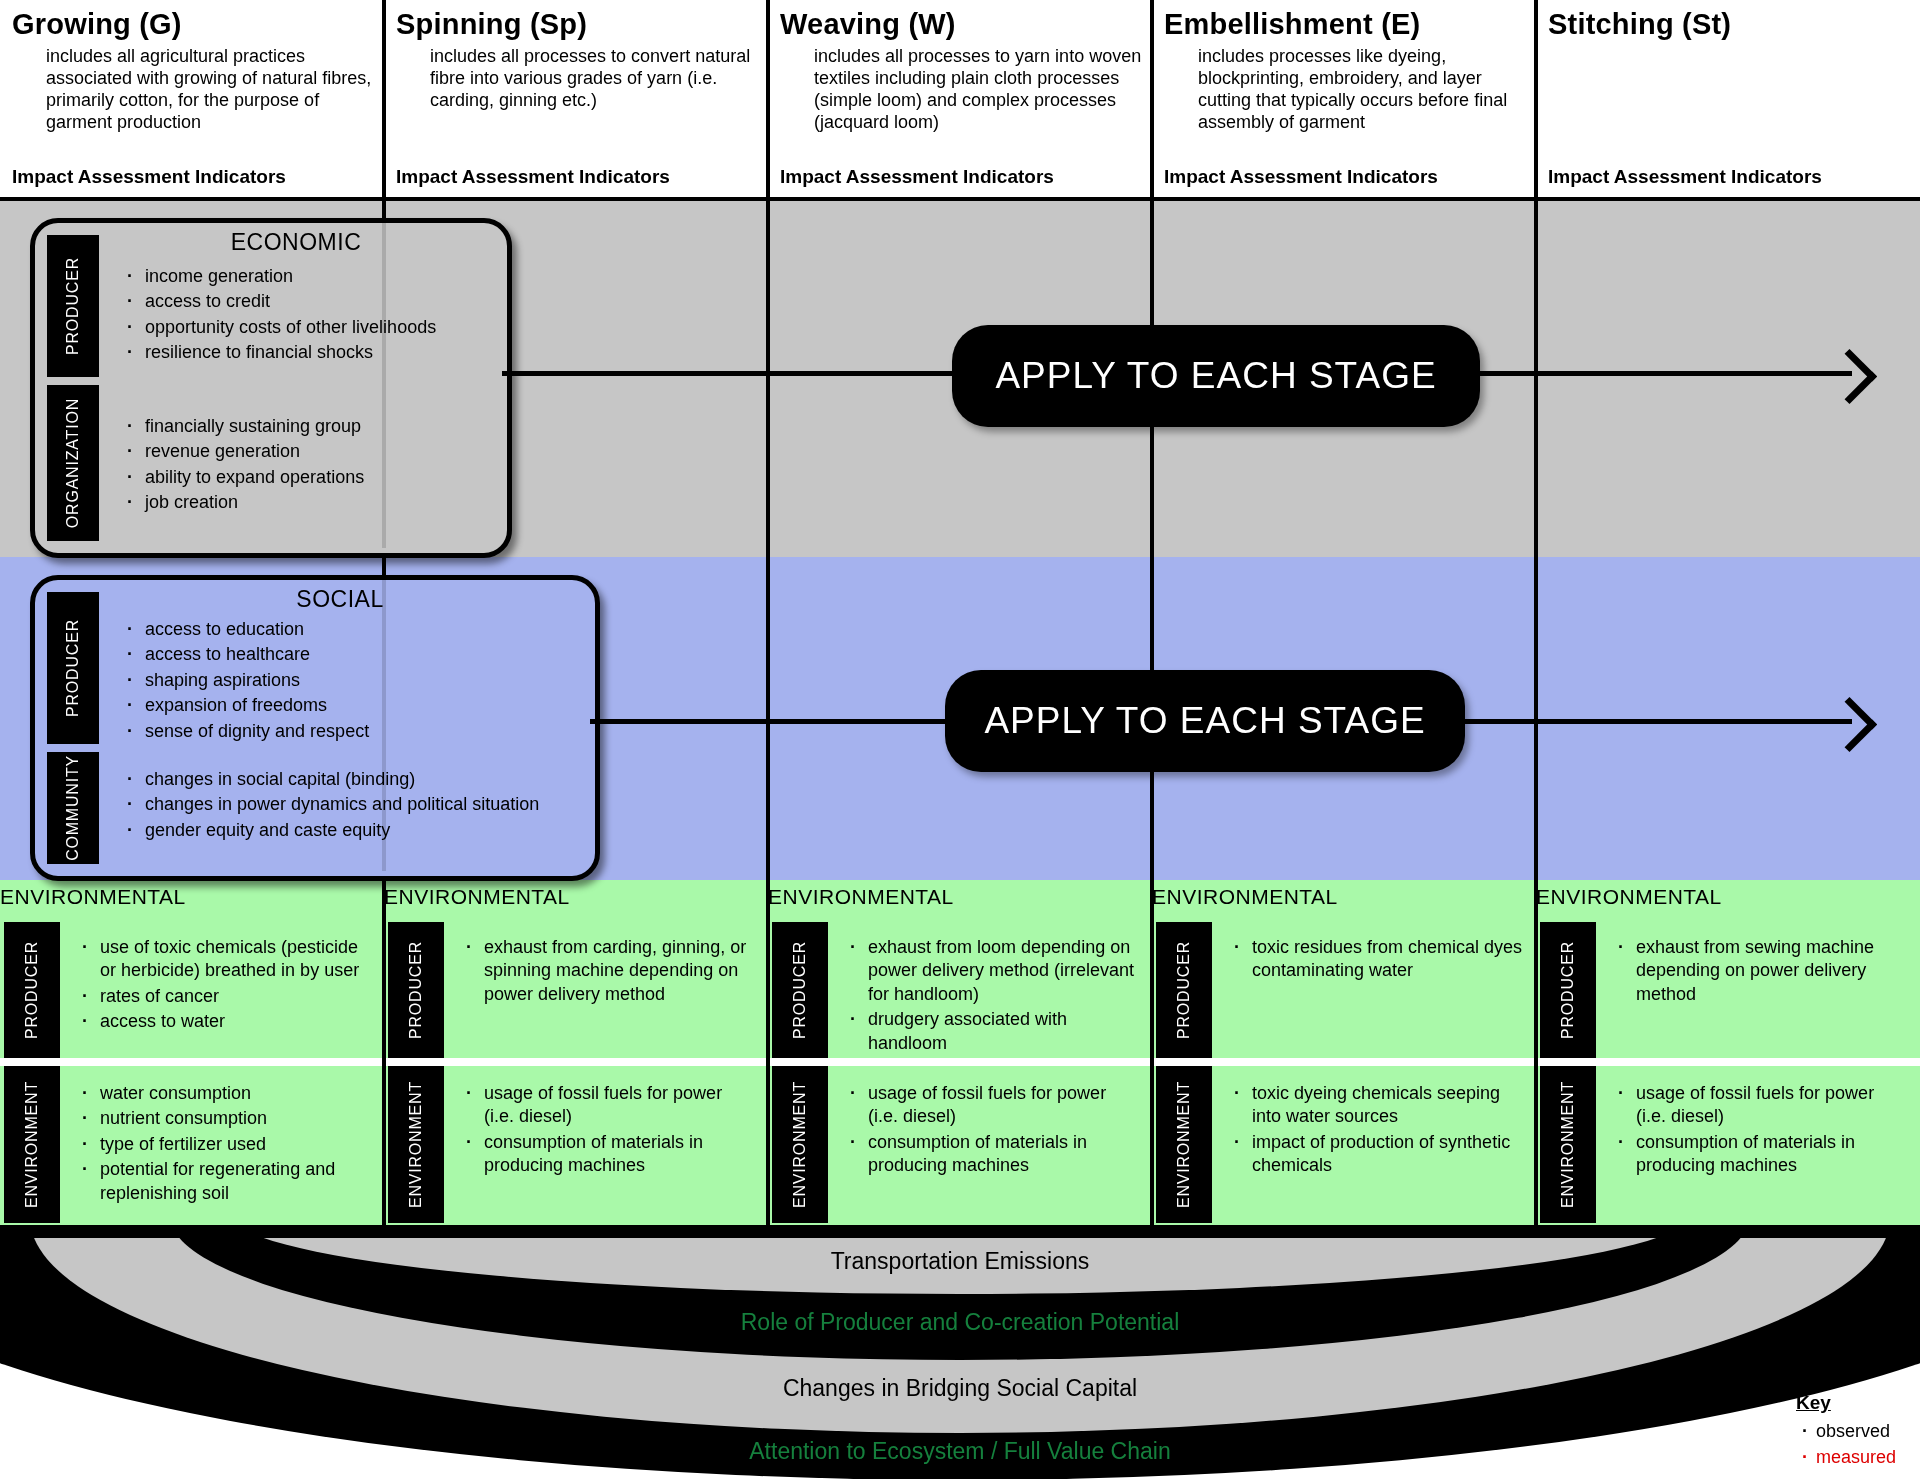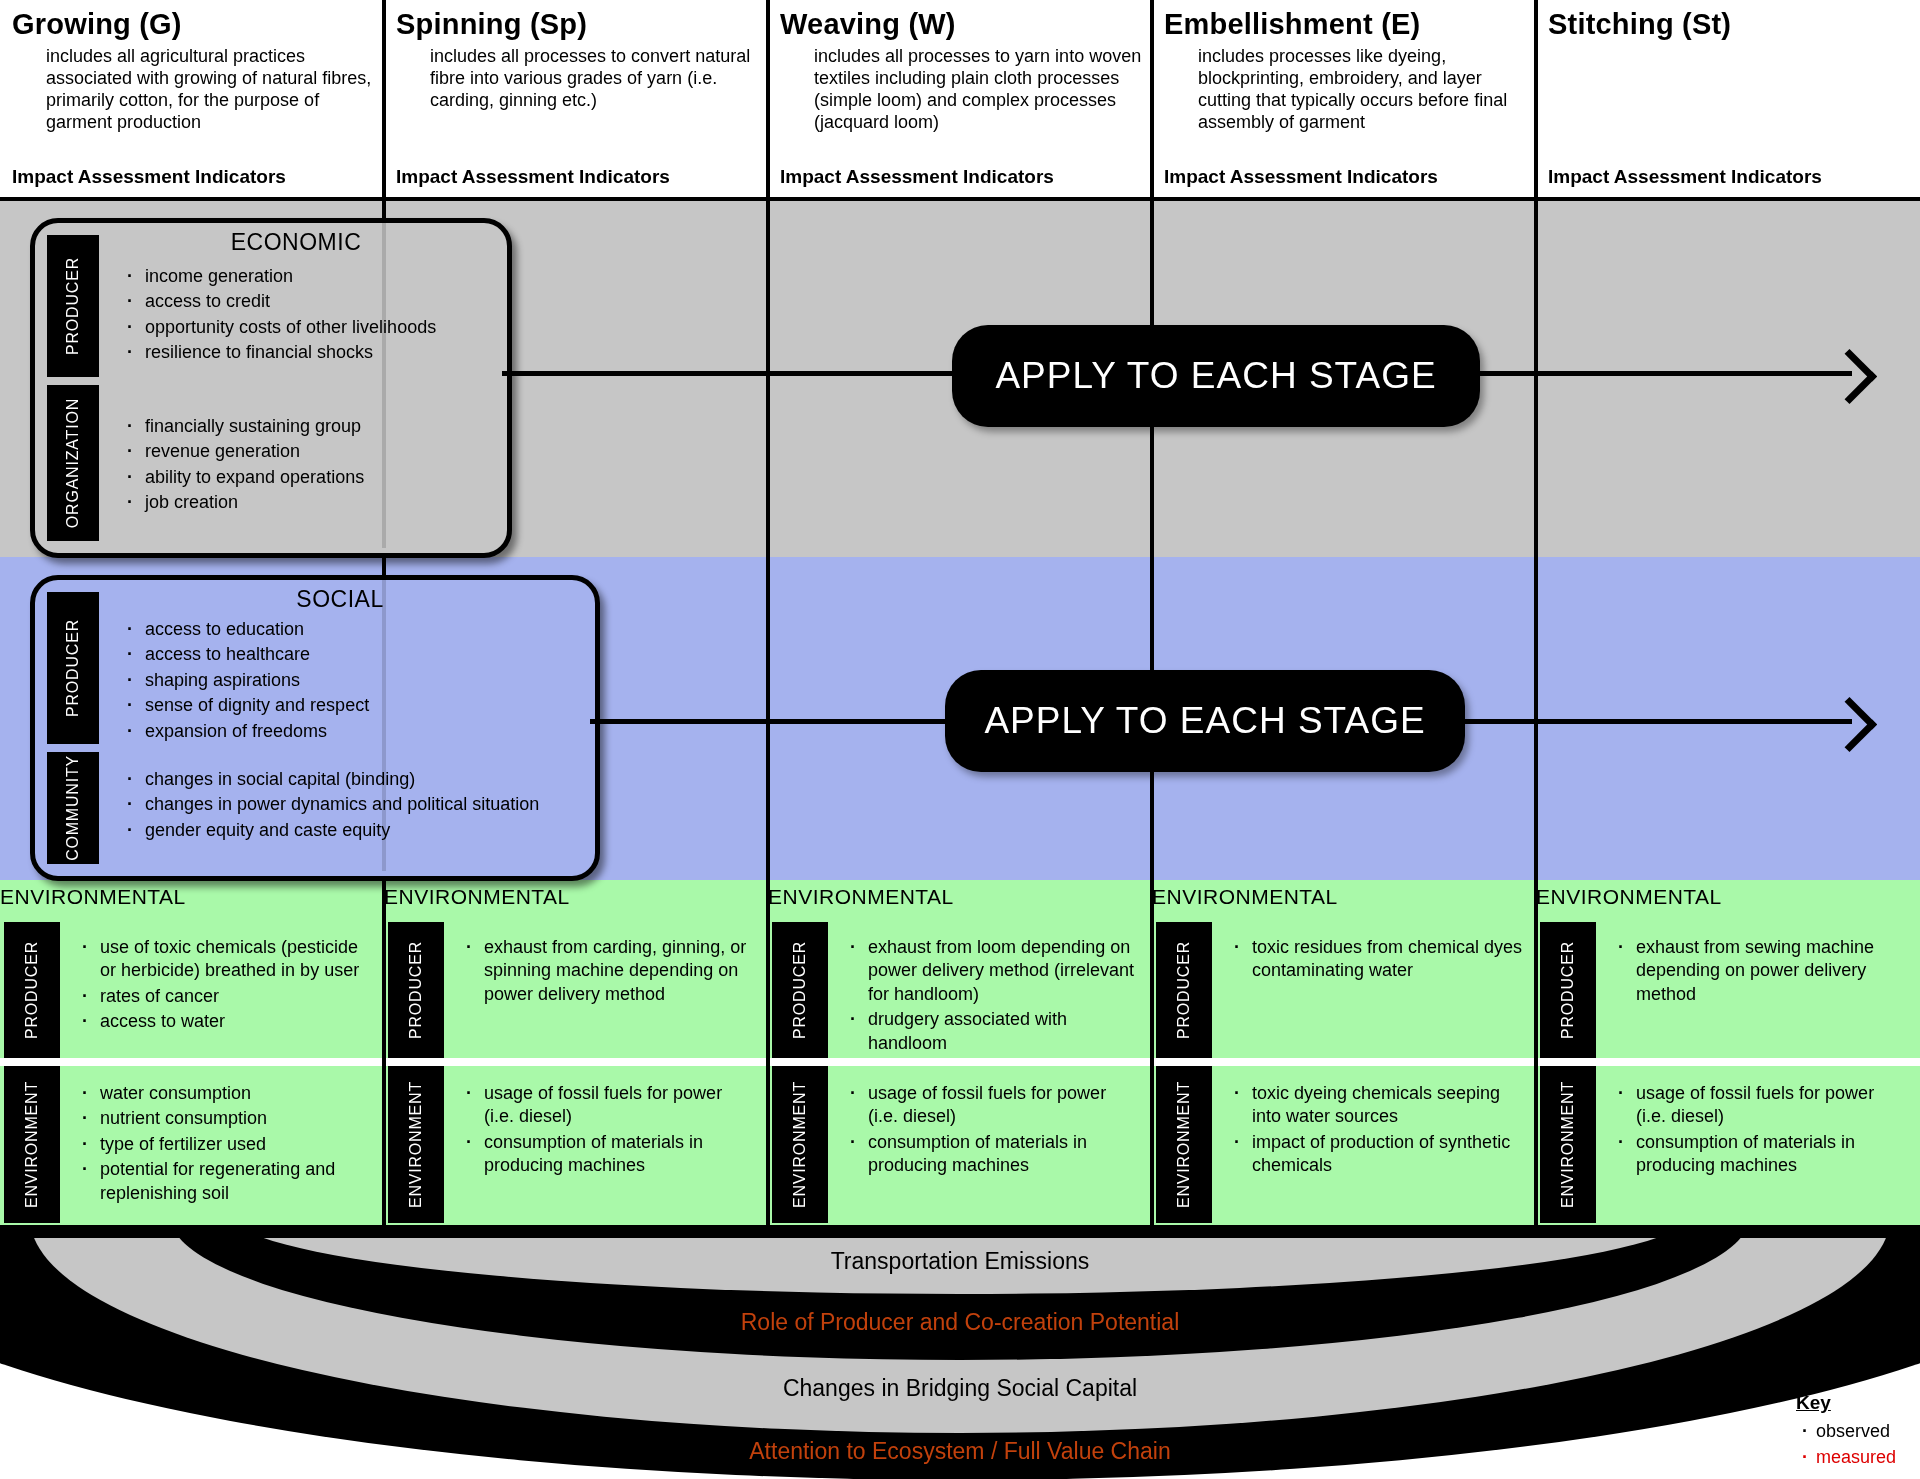--- a/index.html
+++ b/index.html
@@ -62,21 +62,21 @@
   .bowl { position:absolute; top:1225px; left:0; width:1920px; height:254px; overflow:hidden; z-index:0; }
   .bar  { position:absolute; top:0; left:0; width:1920px; height:13px; background:#000; z-index:6; }
   .ell  { position:absolute; border-radius:50%; }
   .e1 { left:-190px; top:-265px; width:2300px; height:520px; background:#000;    z-index:1; }
   .e2 { left:30px;   top:-222px; width:1860px; height:430px; background:#c6c6c6; z-index:2; }
   .e3 { left:170px;  top:-153px; width:1580px; height:288px; background:#000;    z-index:3; }
   .e4 { left:230px;  top:-91px;  width:1460px; height:160px; background:#c6c6c6; z-index:4; }
   .arctext { position:absolute; left:460px; width:1000px; text-align:center;
              font-size:23px; z-index:7; }
   .arctext.dark  { color:#000; }
-  .arctext.light { color:#c2410c; }
+  .arctext.light { color:#15803d; }
   .t1 { top:23px; } .t2 { top:84px; } .t3 { top:150px; } .t4 { top:213px; }
 
   
   .key { position:absolute; left:1782px; top:1392px; width:140px; z-index:7; }
   .key-title { font-size:19px; font-weight:bold; text-decoration:underline; margin-left:14px; }
   .key ul { list-style:none; margin:4px 0 0 0; padding:0; font-size:18px; line-height:1.45; }
   .key li { position:relative; padding-left:34px; }
   .key li::before { content:"·"; position:absolute; left:20px; font-weight:bold; }
   .key li.meas { color:#dd0000; }
 </style>
@@ -155,22 +155,22 @@
     <div class="vlab" style="top:12px;height:152px">
       <span>PRODUCER</span>
     </div>
     <div class="vlab" style="top:172px;height:112px">
       <span>COMMUNITY</span>
     </div>
     <ul class="blt" style="left:84px;top:38px;right:10px">
       <li>access to education</li>
       <li>access to healthcare</li>
       <li>shaping aspirations</li>
+      <li>expansion of freedoms</li>
       <li>sense of dignity and respect</li>
-      <li>expansion of freedoms</li>
     </ul>
     <ul class="blt" style="left:84px;top:188px;right:6px">
       <li>changes in social capital (binding)</li>
       <li>changes in power dynamics and political situation</li>
       <li>gender equity and caste equity</li>
     </ul>
   </div>
   <div class="vghost" style="top:575px;height:296px"></div>
 
   <div class="aline" style="left:590px;top:719px;width:1262px"></div>

